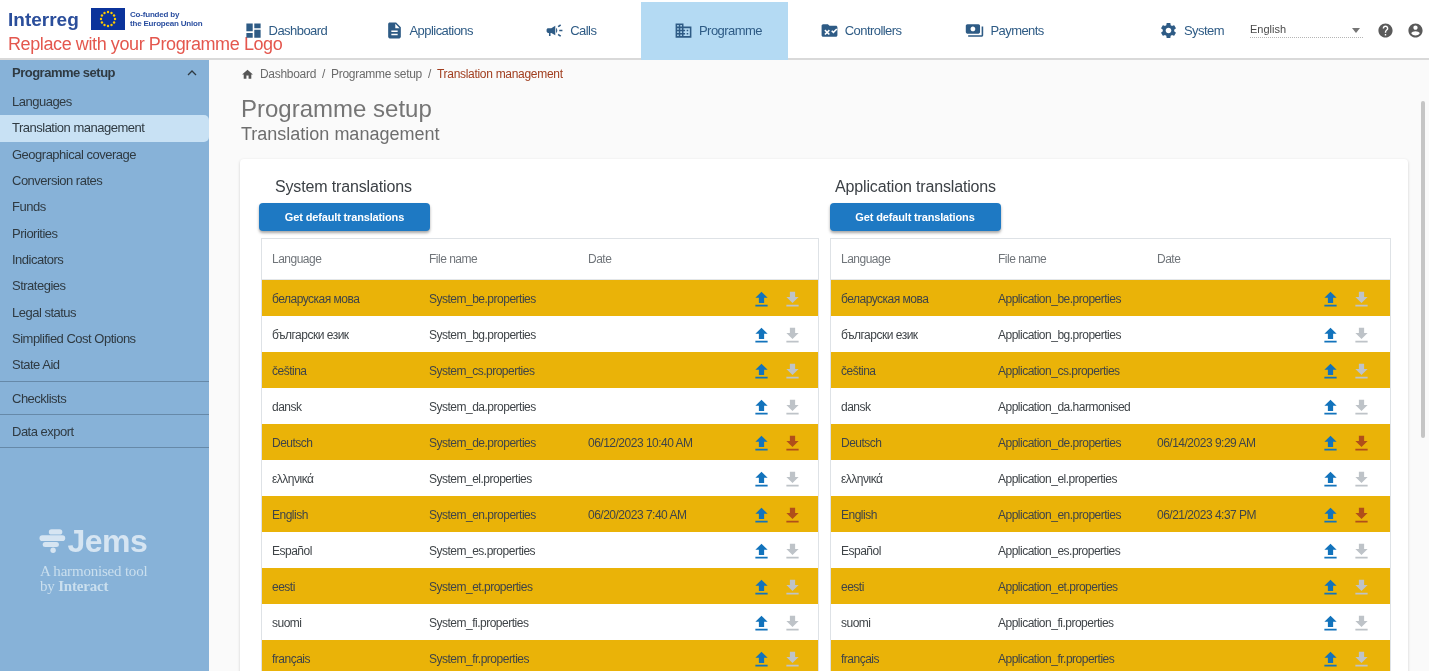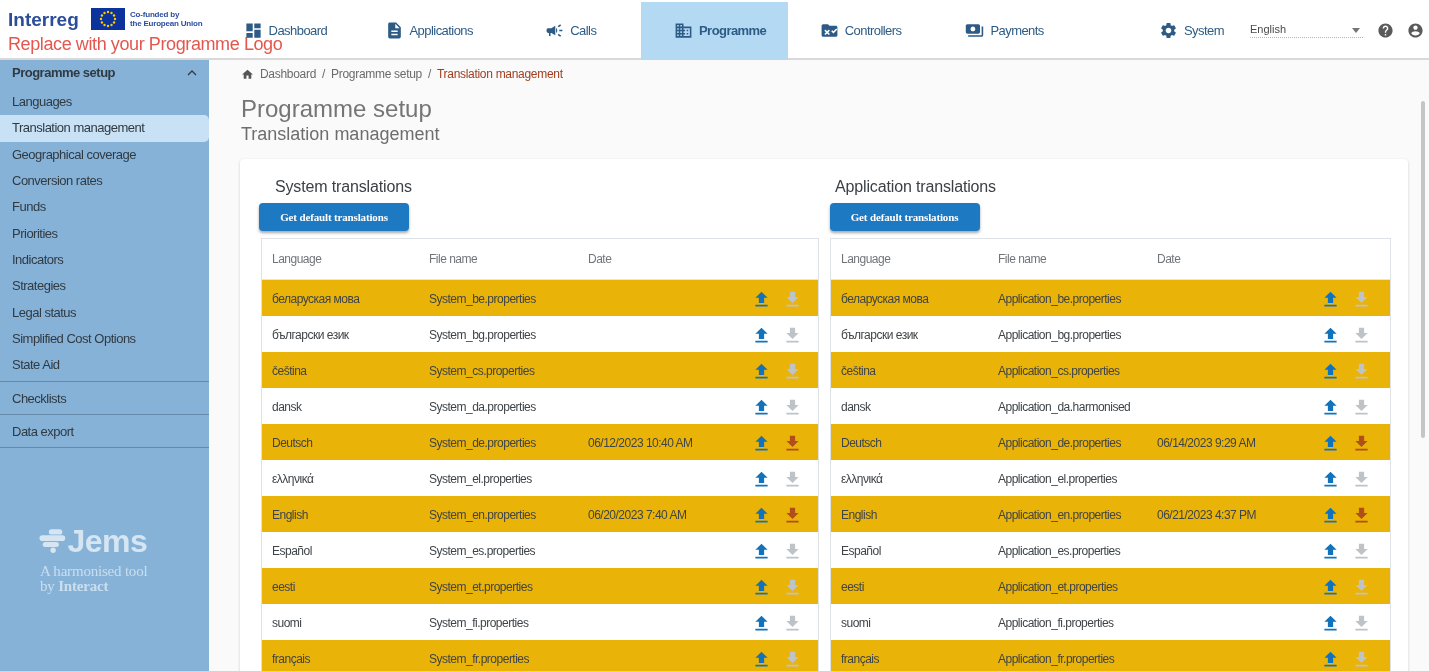--- a/index.html
+++ b/index.html
@@ -31,21 +31,21 @@
 
   
   #content { position:absolute; left:209px; top:60px; width:1220px; height:611px; background:#fafafa; }
   #crumbs { position:absolute; left:32px; top:7px; font-size:12px; letter-spacing:-0.3px; color:#6b6b6b; display:flex; align-items:center; }
   #crumbs .active { color:#a13e1f; }
   #h1 { position:absolute; left:32px; top:37px; font-size:24px; line-height:24px; font-weight:normal; color:#757575; }
   #h2 { position:absolute; left:32px; top:64.5px; font-size:18px; line-height:18px; font-weight:normal; color:#6e6e6e; }
   #card { position:absolute; left:31px; top:99px; width:1168px; height:590px; background:#fff; border-radius:4px; box-shadow:0 1px 3px rgba(0,0,0,0.18); }
 
   .paneltitle { position:absolute; top:20px; font-size:16px; letter-spacing:-0.15px; color:#3c4146; line-height:16px; }
-  .btn { position:absolute; top:43px; height:28.5px; background:#1e79c3; color:#fff; font-weight:bold; font-size:11px; letter-spacing:-0.15px; border-radius:4px; display:flex; align-items:center; justify-content:center; width:150px; box-shadow:0 2px 3px rgba(0,0,0,0.35);font-family:Liberation Serif, serif; }
+  .btn { position:absolute; top:43px; height:28.5px; background:#1e79c3; color:#fff; font-weight:bold; font-size:11px; letter-spacing:-0.15px; border-radius:4px; display:flex; align-items:center; justify-content:center; width:171px; box-shadow:0 2px 3px rgba(0,0,0,0.35); }
 
   .ttable { position:absolute; top:139px; width:558px; border:1px solid #dee2e6; background:#fff; }
   .thead { height:41px; border-bottom:1px solid #e3e6e8; position:relative; color:#70757a; font-size:12px; letter-spacing:-0.5px; }
   .thead span { position:absolute; top:13px; }
   .trow { height:36px; position:relative; font-size:12px; letter-spacing:-0.5px; color:#3f4448; }
   .trow.odd { background:#eab308; }
   .trow span { position:absolute; top:11.5px; }
   .c1 { left:10.5px; }
   .c2 { left:167.5px; }
   .c3 { left:326.5px; }
@@ -467,21 +467,21 @@
   <div id="replace">Replace with your Programme Logo</div>
 <div class="navitem" style="left: 243.6px;"><svg width="19" height="19" viewBox="0 0 24 24" fill="#2e5b85">
         <path d="M3 13h8V3H3v10zm0 8h8v-6H3v6zm10 0h8V11h-8v10zm0-18v6h8V3h-8z"></path>
       </svg>Dashboard</div>
     <div class="navitem" style="left: 384.5px;"><svg width="19" height="19" viewBox="0 0 24 24" fill="#2e5b85">
         <path d="M14 2H6c-1.1 0-2 .9-2 2v16c0 1.1.9 2 2 2h12c1.1 0 2-.9 2-2V8l-6-6zm2 16H8v-2h8v2zm0-4H8v-2h8v2zm-3-5V3.5L18.5 9H13z"></path>
       </svg>Applications</div>
     <div class="navitem" style="left: 545.2px;"><svg width="19" height="19" viewBox="0 0 24 24" fill="#2e5b85">
         <path d="M18 11v2h4v-2h-4zm-2 6.61c.96.71 2.21 1.65 3.2 2.39.4-.53.8-1.07 1.2-1.6-.99-.74-2.24-1.68-3.2-2.4-.4.54-.8 1.08-1.2 1.61zM20.4 5.6c-.4-.53-.8-1.07-1.2-1.6-.99.74-2.24 1.68-3.2 2.4.4.53.8 1.07 1.2 1.6.96-.72 2.21-1.65 3.2-2.4zM4 9c-1.1 0-2 .9-2 2v2c0 1.1.9 2 2 2h1v4h2v-4h1l5 3V6L8 9H4zm11.5 3c0-1.33-.58-2.53-1.5-3.35v6.69c.92-.81 1.5-2.01 1.5-3.34z"></path>
       </svg>Calls</div>
-    <div class="navitem" id="tab-programme" style="left: 641px; width: 147px; padding-left: 33px; font-weight: bold;"><svg width="19" height="19" viewBox="0 0 24 24" fill="#2e5b85">
+    <div class="navitem" id="tab-programme" style="left: 641px; width: 147px; padding-left: 33px;"><svg width="19" height="19" viewBox="0 0 24 24" fill="#2e5b85">
         <path d="M12 7V3H2v18h20V7H12zM6 19H4v-2h2v2zm0-4H4v-2h2v2zm0-4H4V9h2v2zm0-4H4V5h2v2zm4 12H8v-2h2v2zm0-4H8v-2h2v2zm0-4H8V9h2v2zm0-4H8V5h2v2zm10 12h-8v-2h2v-2h-2v-2h2v-2h-2V9h8v10zm-2-8h-2v2h2v-2zm0 4h-2v2h2v-2z"></path>
       </svg>Programme</div>
     <div class="navitem" style="left: 819.7px;"><svg width="19" height="19" viewBox="0 0 24 24" fill="#2e5b85">
         <path d="M20 6h-8l-2-2H4c-1.1 0-2 .9-2 2v12c0 1.1.9 2 2 2h16c1.1 0 2-.9 2-2V8c0-1.1-.9-2-2-2zm-7.46 10.41l-1.41 1.42L9 15.71l-2.12 2.12-1.41-1.42L7.59 14.3l-2.12-2.12 1.41-1.41L9 12.88l2.12-2.12 1.41 1.41-2.12 2.12 2.13 2.12zm4.4-.57l-2.83-2.83 1.41-1.41 1.42 1.41 3.54-3.54 1.41 1.41-4.95 4.96z"></path>
       </svg>Controllers</div>
     <div class="navitem" style="left: 965.4px;"><svg width="19" height="19" viewBox="0 0 24 24" fill="#2e5b85">
         <path d="M19 14V6c0-1.1-.9-2-2-2H3c-1.1 0-2 .9-2 2v8c0 1.1.9 2 2 2h14c1.1 0 2-.9 2-2zm-9-1c-1.66 0-3-1.34-3-3s1.34-3 3-3 3 1.34 3 3-1.34 3-3 3zm13-6v11c0 1.1-.9 2-2 2H4v-2h17V7h2z"></path>
       </svg>Payments</div>
     <div class="navitem" style="left: 1159px;"><svg width="19" height="19" viewBox="0 0 24 24" fill="#2e5b85">
         <path d="M19.14 12.94c.04-.3.06-.61.06-.94 0-.32-.02-.64-.07-.94l2.03-1.58c.18-.14.23-.41.12-.61l-1.92-3.32c-.12-.22-.37-.29-.59-.22l-2.39.96c-.5-.38-1.03-.7-1.62-.94l-.36-2.54c-.04-.24-.24-.41-.48-.41h-3.84c-.24 0-.43.17-.47.41l-.36 2.54c-.59.24-1.13.57-1.62.94l-2.39-.96c-.22-.08-.47 0-.59.22L2.74 8.87c-.12.21-.08.47.12.61l2.03 1.58c-.05.3-.09.63-.09.94s.02.64.07.94l-2.03 1.58c-.18.14-.23.41-.12.61l1.92 3.32c.12.22.37.29.59.22l2.39-.96c.5.38 1.03.7 1.62.94l.36 2.54c.05.24.24.41.48.41h3.84c.24 0 .44-.17.47-.41l.36-2.54c.59-.24 1.13-.56 1.62-.94l2.39.96c.22.08.47 0 .59-.22l1.92-3.32c.12-.22.07-.47-.12-.61l-2.01-1.58zM12 15.6c-1.98 0-3.6-1.62-3.6-3.6s1.62-3.6 3.6-3.6 3.6 1.62 3.6 3.6-1.62 3.6-3.6 3.6z"></path>

